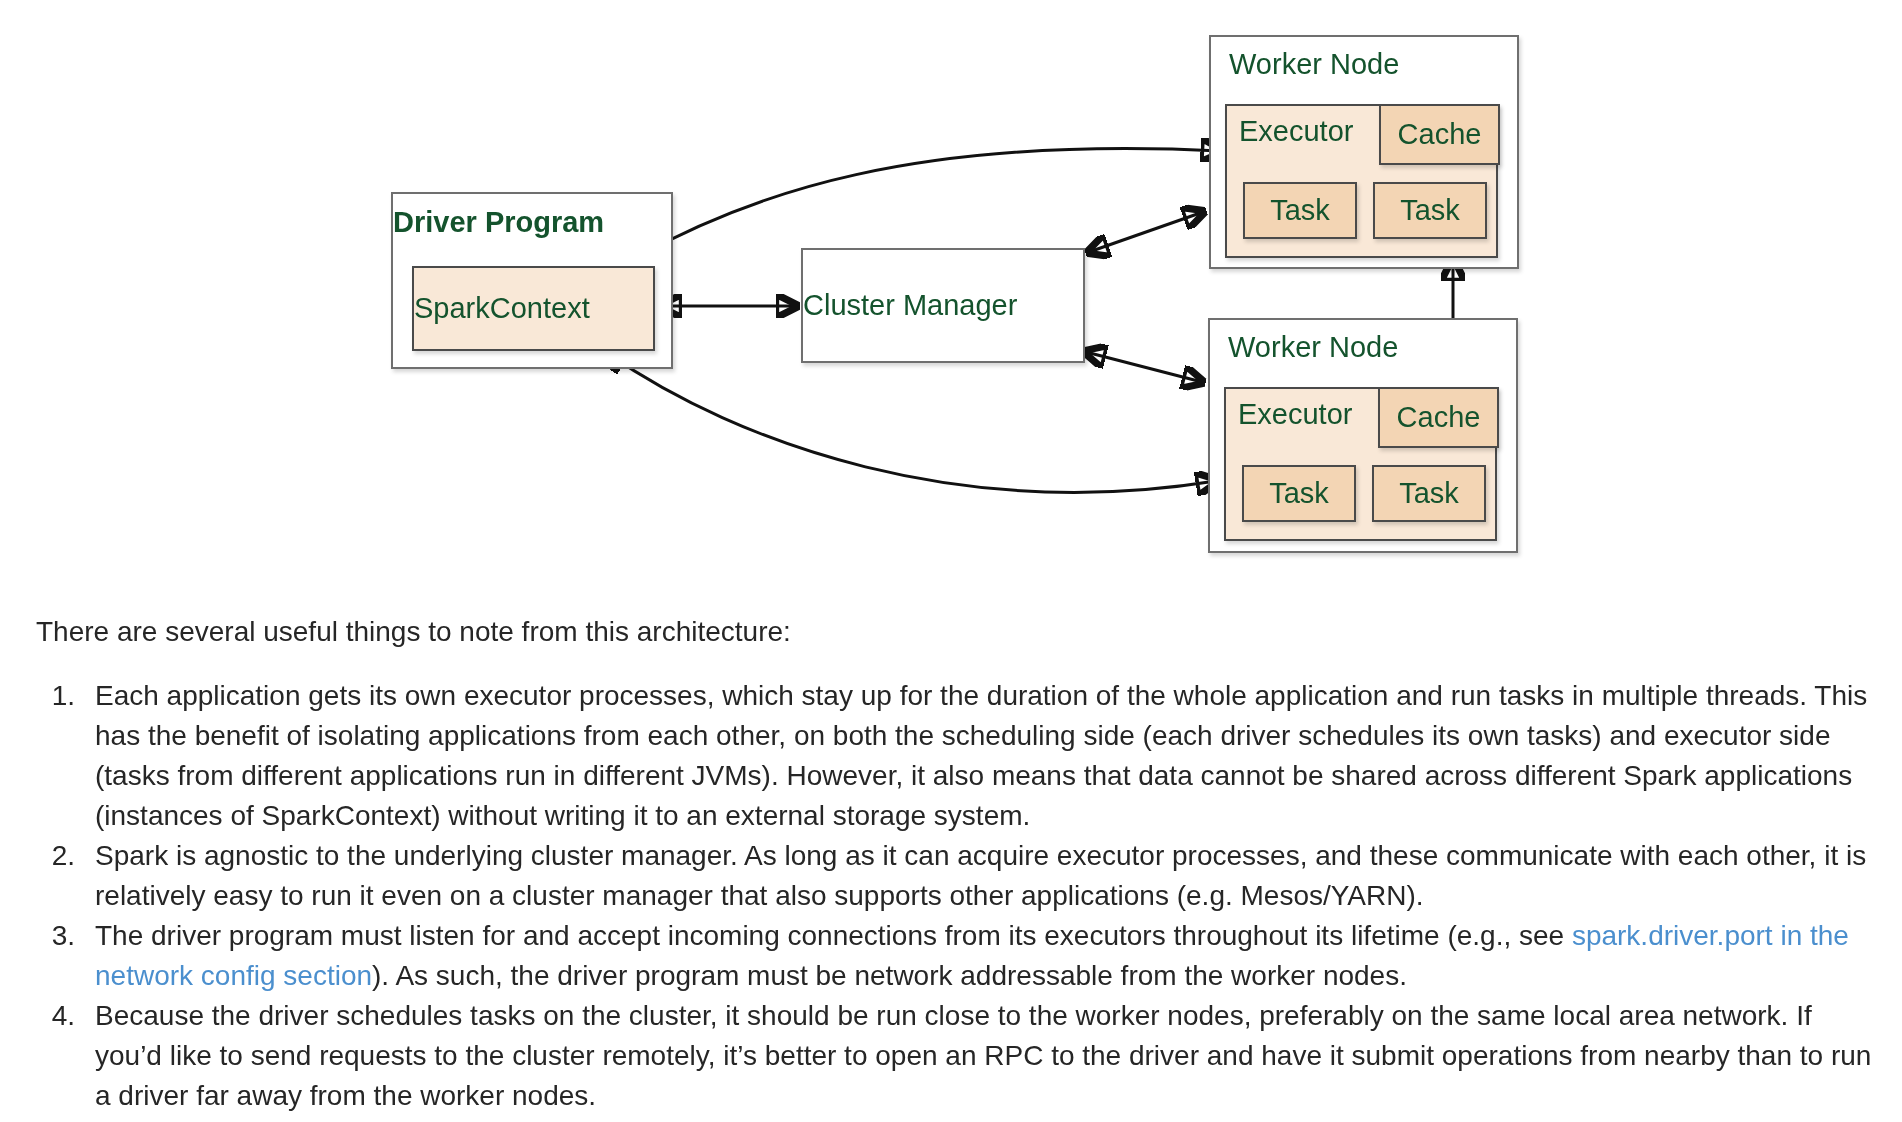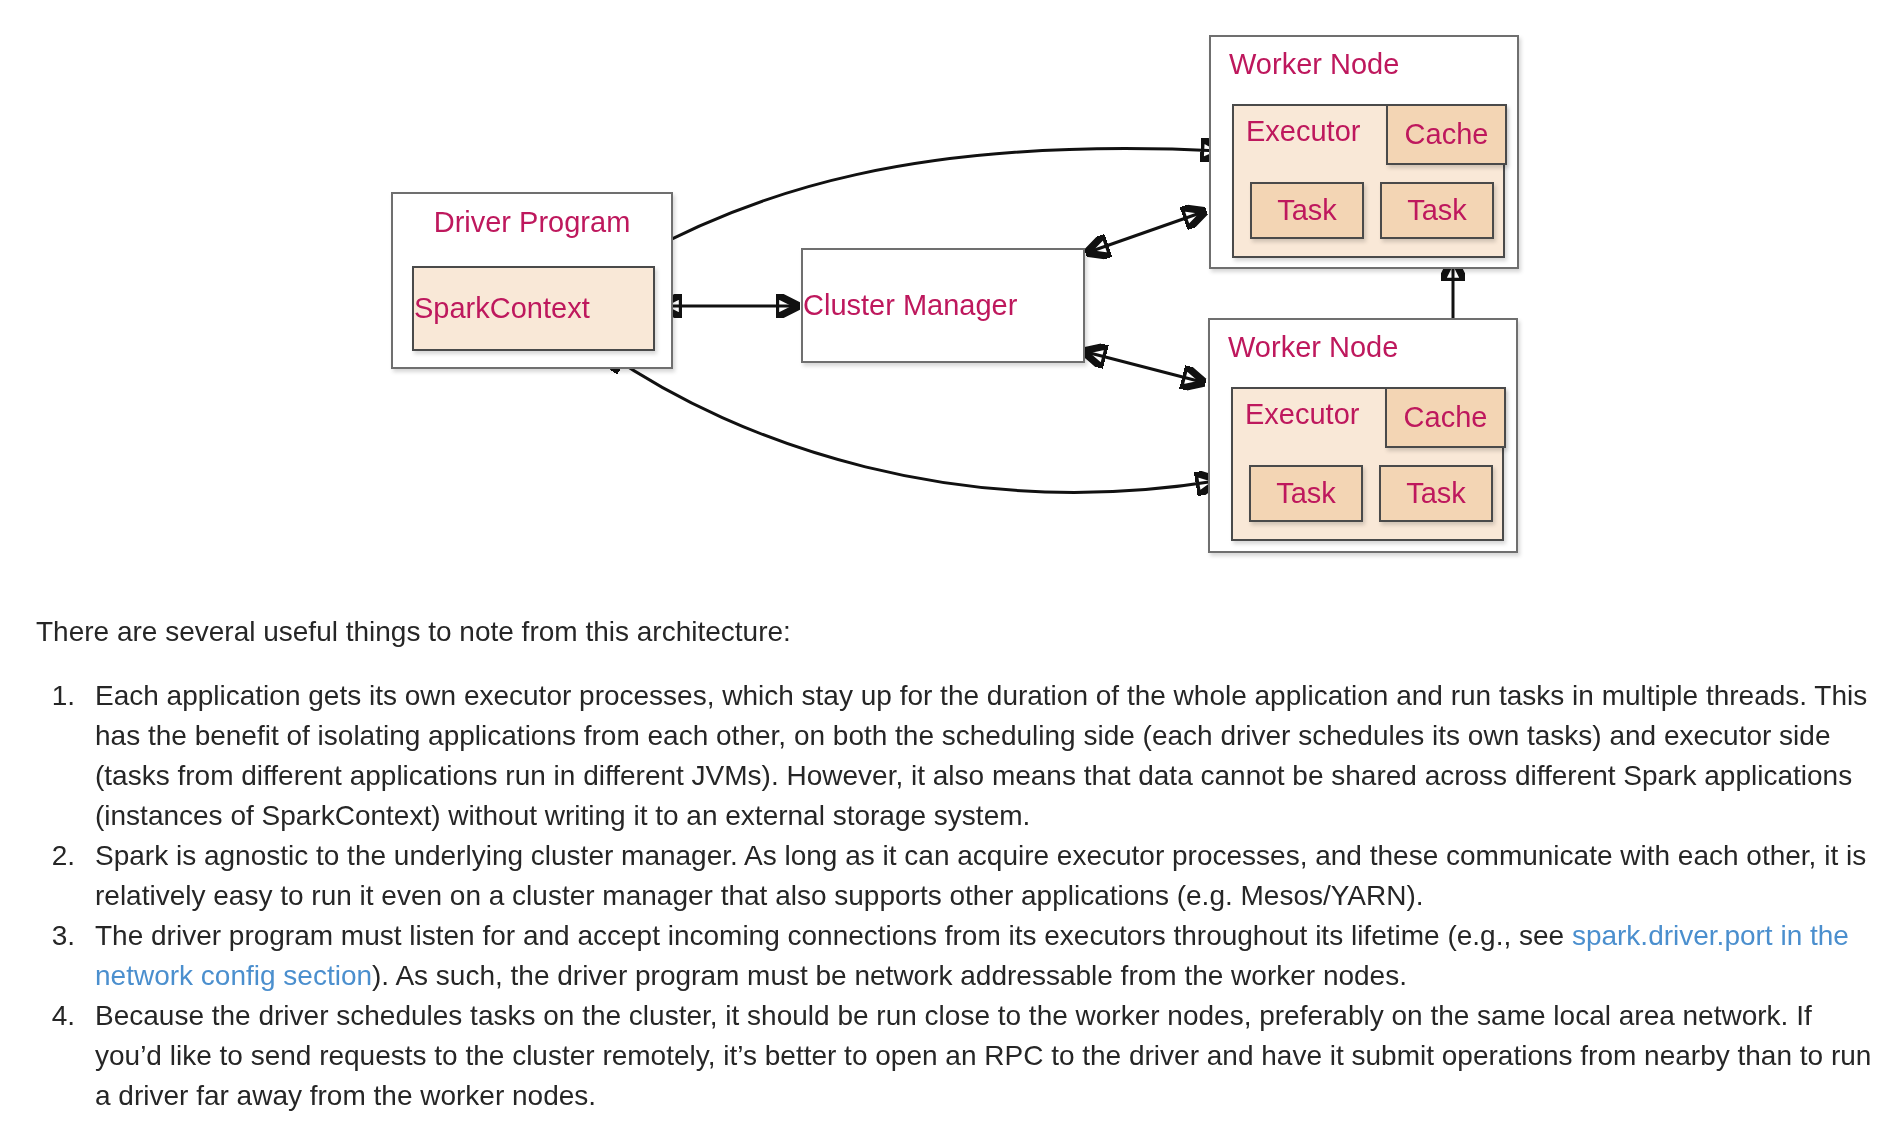--- a/index.html
+++ b/index.html
@@ -14,36 +14,36 @@
   .diagram { position:relative; width:1902px; height:580px; }
   .arrows  { position:absolute; left:0; top:0; width:1902px; height:580px; }
   .arrows path { fill:none; stroke:#111111; stroke-width:3; }
 
   .box { position:absolute; box-sizing:border-box;
          box-shadow:2px 3px 4px rgba(0,0,0,0.16); }
   .outer { background:#ffffff; border:2px solid #6f6f6f; }
   .fill-light { background:#f9e8d7; border:2px solid #4a4a4a; }
   .fill-dark  { background:#f3d5b4; border:2px solid #4a4a4a; }
 
-  .dg-label { color:#be185d; font-size:29px; white-space:nowrap; }
+  .dg-label { color:#14532d; font-size:29px; white-space:nowrap; }
 
   .driver { left:391px; top:192px; width:282px; height:177px; }
-  .driver .box-title { position:absolute; left:0; right:0; top:12px; text-align:center; }
+  .driver .box-title { position:absolute; left:0; right:0; top:12px; text-align:left;font-weight:bold; }
   .sparkcontext { left:19px; top:72px; width:243px; height:85px;
                   display:flex; align-items:center; }
 
   .cm { left:801px; top:248px; width:284px; height:115px;
         display:flex; align-items:center; justify-content:flex-start; }
 
   .worker { width:310px; height:234px; }
   .worker1 { left:1209px; top:35px; }
   .worker2 { left:1208px; top:318px; height:235px; }
   .worker .box-title { position:absolute; left:18px; top:11px; }
 
-  .executor { left:21px; top:67px; width:273px; height:154px; }
+  .executor { left:14px; top:67px; width:273px; height:154px; }
   .exec-label { position:absolute; left:12px; top:9px; }
   .cache { left:152px; top:-2px; width:121px; height:61px;
            display:flex; align-items:center; justify-content:center; }
   .task  { top:76px; width:114px; height:57px;
            display:flex; align-items:center; justify-content:center; }
   .task.t1 { left:16px; } .task.t2 { left:146px; }
 
   
   .content { margin:0 20px 0 36px; font-size:28px; line-height:40px; }
   .content p { margin:32px 0 0 0; }

